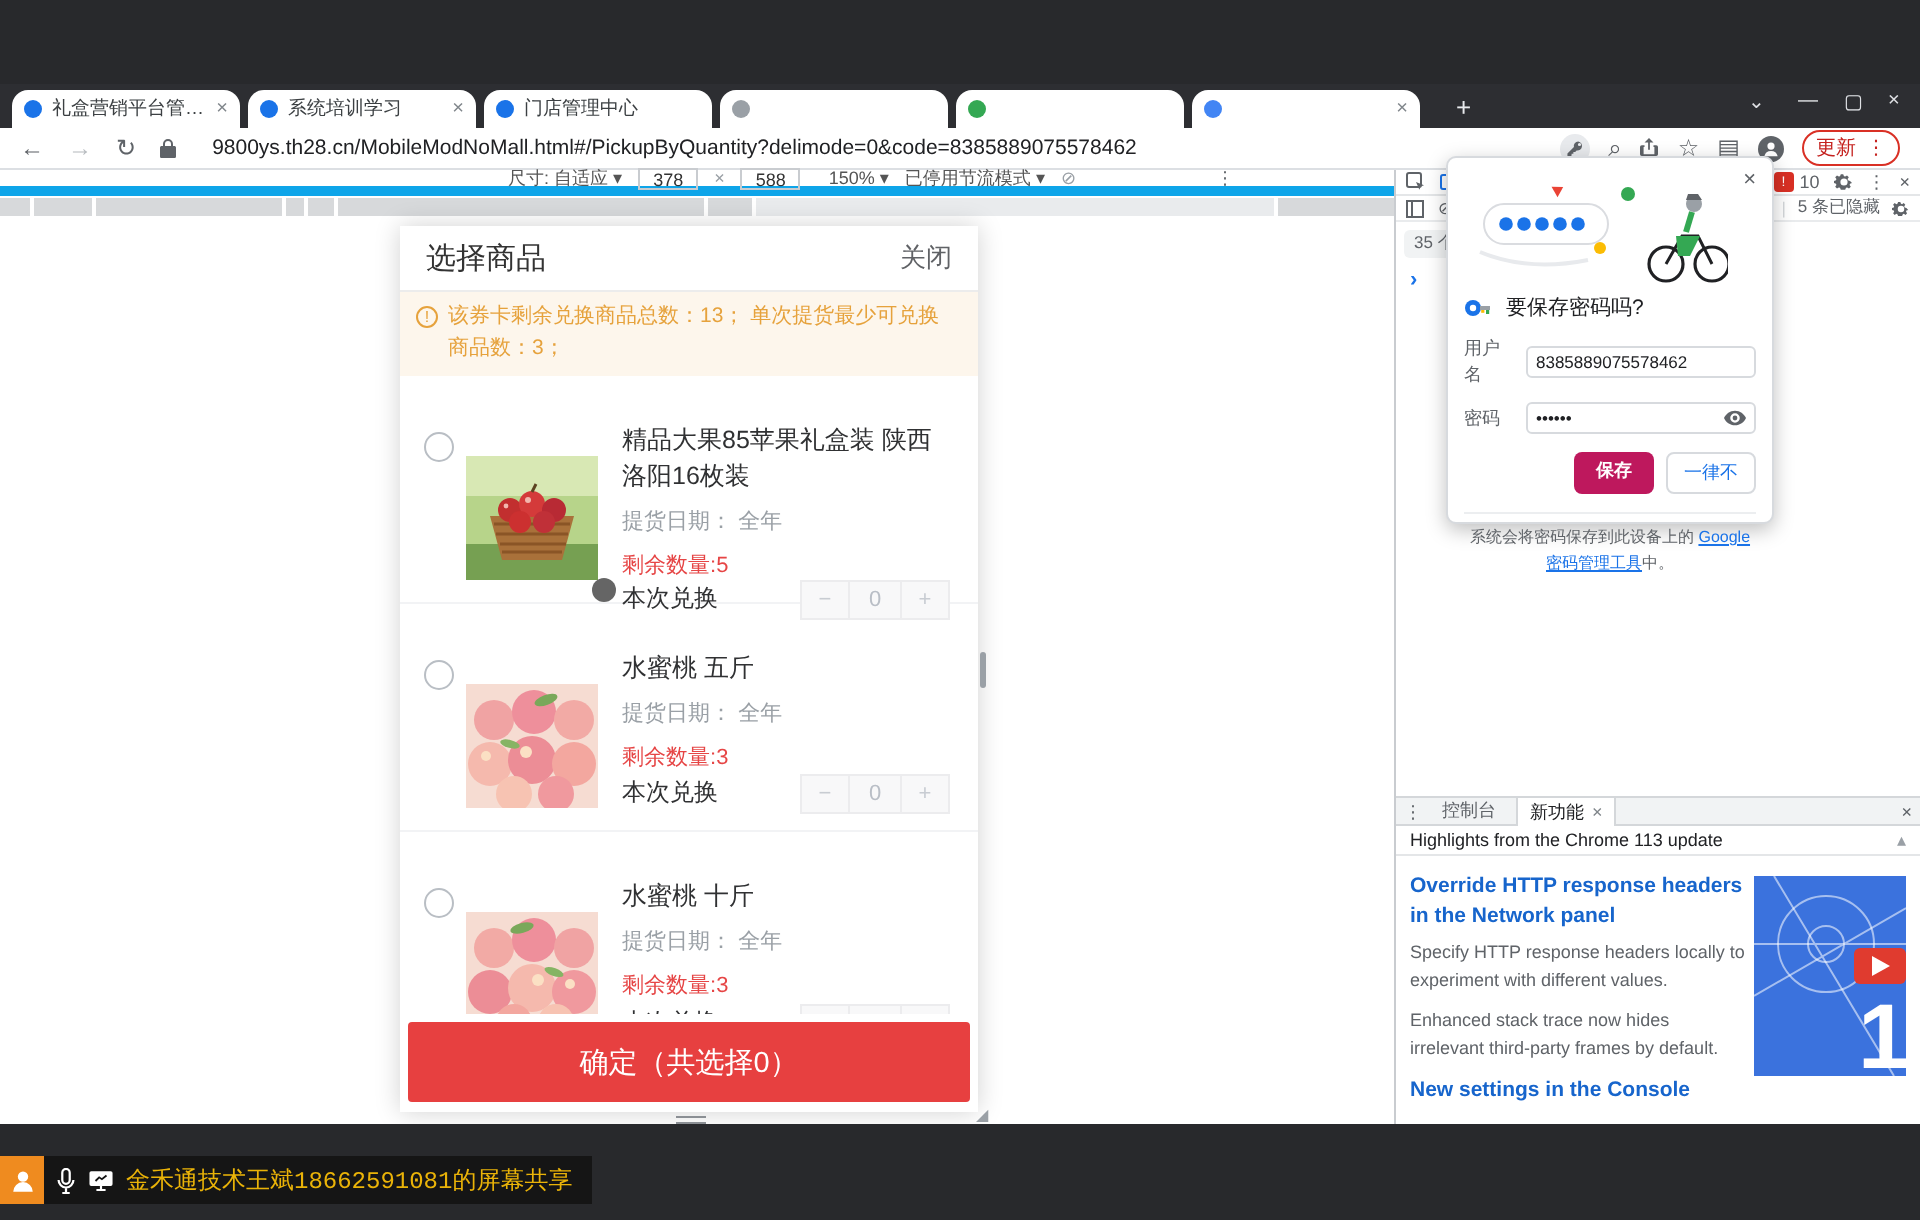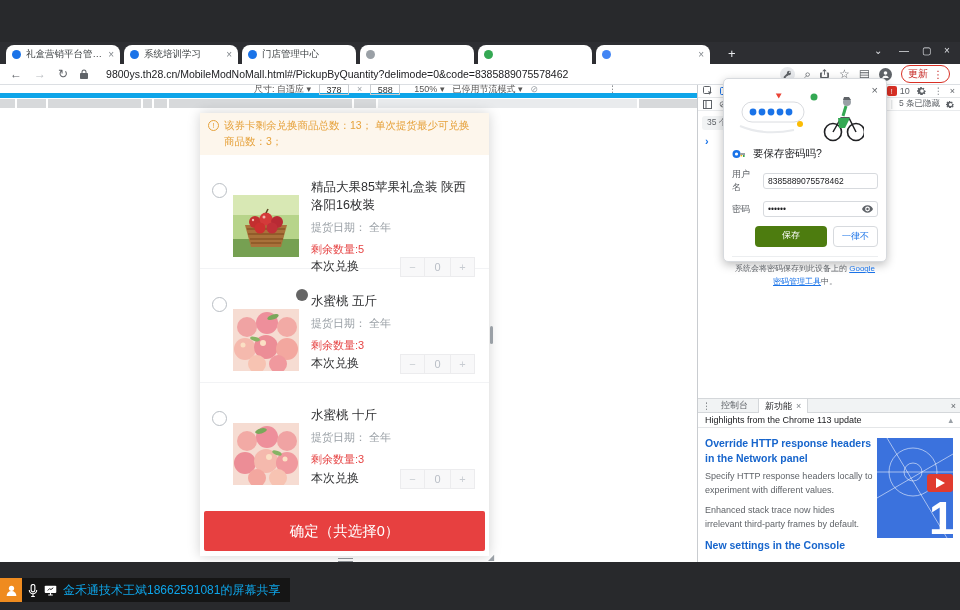--- a/index.html
+++ b/index.html
@@ -100,29 +100,29 @@
   .pwd { position:absolute; left:723px; top:78px; width:164px; height:184px; background:#fff; z-index:80;
     border:1px solid #d7dade; border-radius:5px; box-shadow:0 3px 10px rgba(0,0,0,.25); padding:7px 8px; font-size:9px; }
   .pwd-close { position:absolute; top:5px; right:8px; color:#5f6368; font-size:11px; }
   .pwd-title { display:flex; align-items:center; gap:6px; margin:3px 0 7px 0; font-size:10.5px; color:#202124; }
   .pwd-row { display:flex; align-items:center; gap:5px; margin-bottom:7px; }
   .pwd-label { width:26px; color:#5f6368; flex:0 0 auto; }
   .pwd-input { flex:1; height:16px; border:1px solid #d7dade; border-radius:3px; padding:0 4px; color:#202124;
     display:flex; align-items:center; font-size:8.5px; }
   .pwd-input .v { flex:1; white-space:nowrap; overflow:hidden; }
   .pwd-btns { display:flex; justify-content:flex-end; gap:6px; margin-top:9px; }
-  .btn-save { background:#4d7c0f; color:#fff; border-radius:4px; padding:3px 27px; font-size:9px; }
+  .btn-save { background:#be185d; color:#fff; border-radius:4px; padding:3px 11px; font-size:9px;font-weight:bold; }
   .btn-never { background:#fff; color:#1a73e8; border:1px solid #d7dade; border-radius:4px; padding:3px 8px; font-size:9px; }
   .pwd-foot { border-top:1px solid #eceef0; margin-top:9px; padding-top:6px; color:#5f6368; font-size:8px; line-height:1.6;text-align:center; }
   .pwd-foot a { color:#1a73e8; text-decoration:underline; }
 
   
   .sharebar { position:absolute; left:0; top:578px; height:24px; display:flex; align-items:stretch; z-index:95; }
   .share-orange { width:22px; background:#ef8b1f; display:flex; align-items:center; justify-content:center; }
-  .share-black { background:#151515; color:#0ea5e9; font-size:12px; display:flex; align-items:center; gap:6px; padding:0 10px 0 6px; white-space:nowrap; }
+  .share-black { background:#151515; color:#eab308; font-size:12px; display:flex; align-items:center; gap:6px; padding:0 10px 0 6px; white-space:nowrap;font-family:Liberation Mono, monospace; }
 
   .ico { display:inline-flex; align-items:center; justify-content:center; }
 </style>
 </head>
 <body>
 
 <div id="browser">
 
   <div class="tabstrip">
     <div class="tab" style="left:6px">
@@ -226,20 +226,24 @@
         <div class="stub-cell" style="left:48px;width:93px"></div>
         <div class="stub-cell" style="left:143px;width:9px"></div>
         <div class="stub-cell" style="left:154px;width:13px"></div>
         <div class="stub-cell" style="left:169px;width:183px"></div>
         <div class="stub-cell" style="left:354px;width:22px"></div>
         <div class="stub-cell lite" style="left:378px;width:259px"></div>
         <div class="stub-cell" style="left:639px;width:58px"></div>
       </div>
 
       <div class="modal">
+        <div class="m-head">
+          <span class="m-title">选择商品</span>
+          <span class="m-close">关闭</span>
+        </div>
         <div class="m-notice">
           <span class="n-ico">!</span>
           <span>该券卡剩余兑换商品总数：13； 单次提货最少可兑换商品数：3；</span>
         </div>
         <div class="m-body">
 
           <div class="prod">
             <span class="radio"></span>
             <span class="p-img">
               <svg width="66" height="62" viewBox="0 0 66 62">

